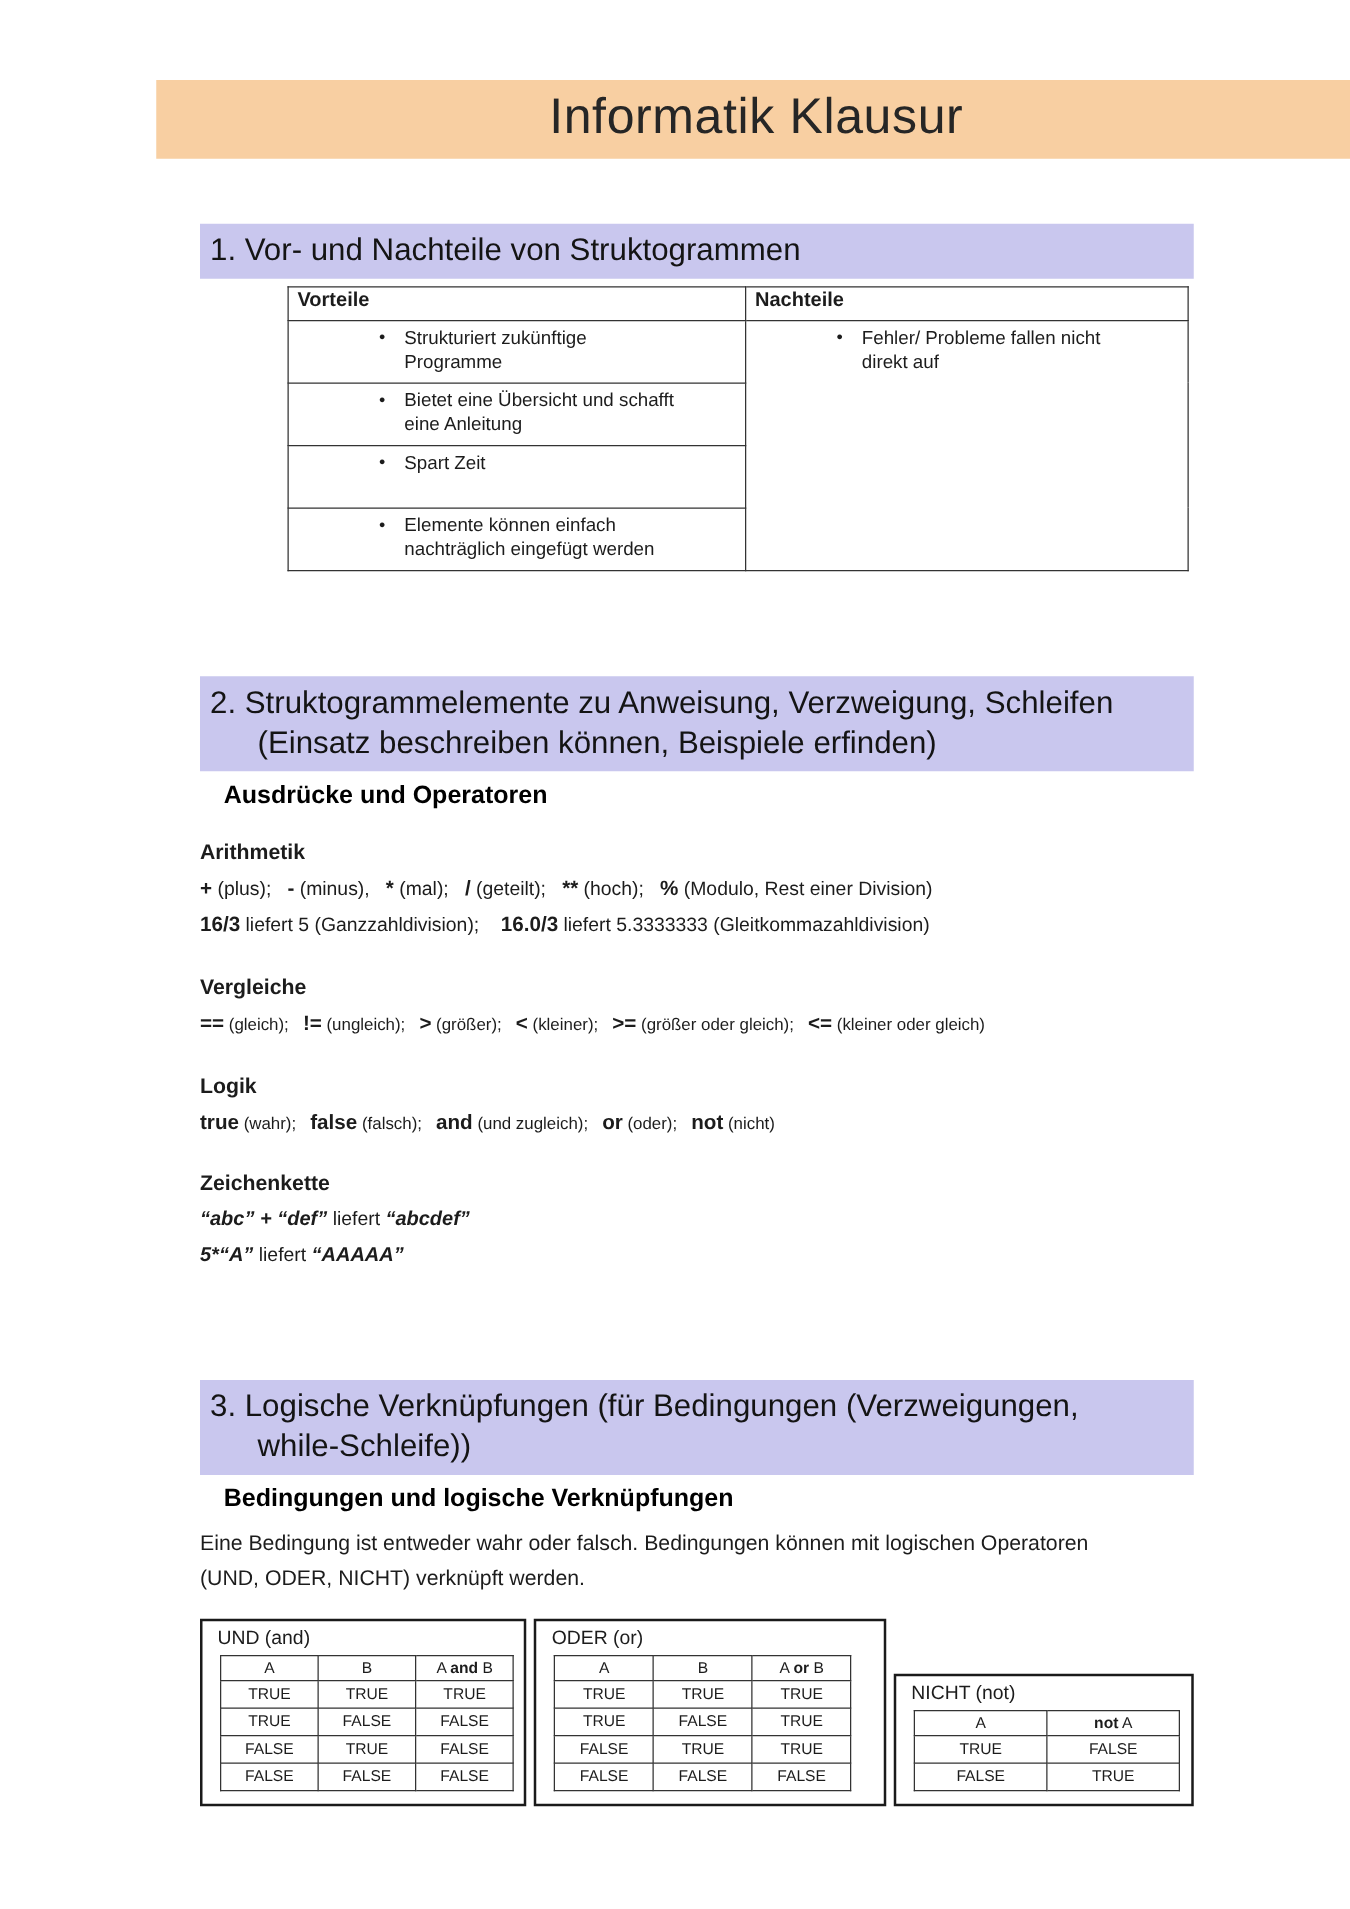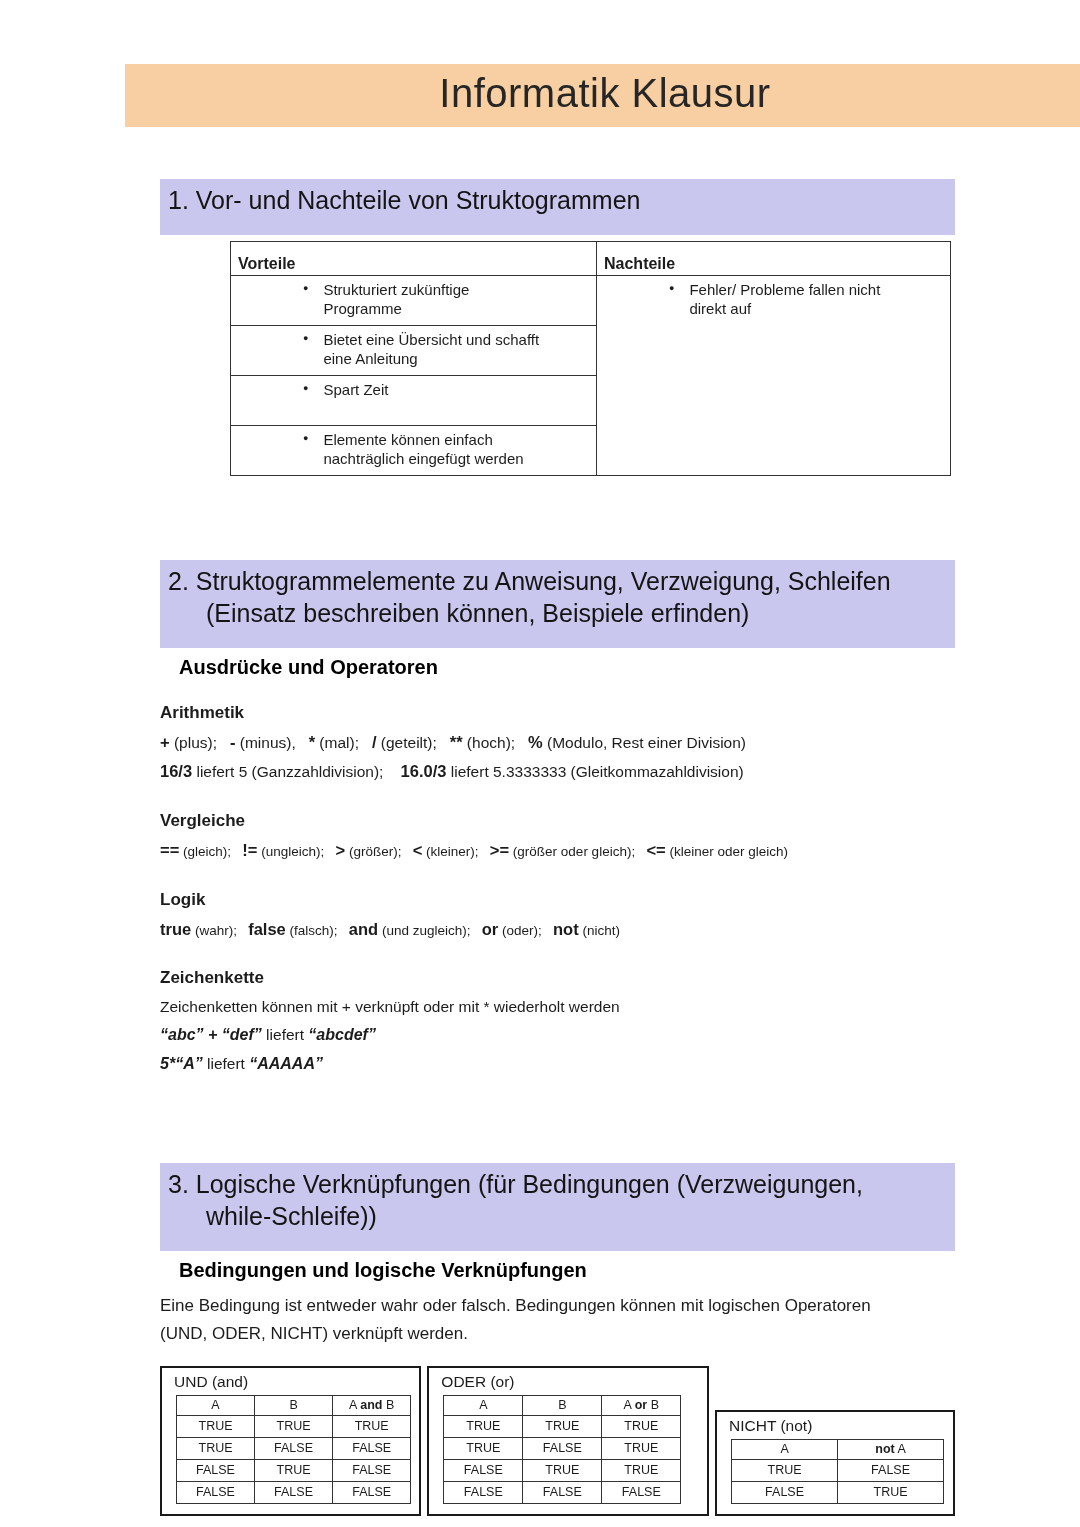--- a/index.html
+++ b/index.html
@@ -13,31 +13,31 @@
     margin:64px 0 0 125px; width:960px;
     background:var(--banner,#f8cfa2);
     padding:7px 0 11px; text-align:center;
   }
   .title { font-size:40px; font-weight:400; color:#262626; letter-spacing:.5px; }
   .content { margin-left:160px; width:795px; }
 
   .sec-heading {
     background:var(--highlight,#c9c7ee);
     font-size:25px; font-weight:400; color:#141414;
-    padding:5px 10px 18px 8px; line-height:1.3; margin-top:84px;
+    padding:5px 10px 6px 8px; line-height:1.3; margin-top:84px;
   }
   .sec-heading.first { margin-top:52px; }
   .hline { display:block; }
   .hline.line2 { padding-left:38px; }
 
   .vn-table { border-collapse:collapse; margin:6px 0 0 70px; width:720px; table-layout:fixed; }
   .vn-table td { border:1px solid #333; vertical-align:top; }
   .vn-col-left { width:366px; }
   .vn-col-right { width:354px; }
-  .vn-th { font-weight:bold; font-size:16px; padding:13px 4px 2px 7px; height:27px; }
+  .vn-th { font-weight:bold; font-size:16px; padding:2px 4px 2px 7px; height:27px; }
   .vn-cell { height:50px; padding:4px 6px; font-size:15px; }
   .bullet-item { display:flex; gap:15px; padding-left:66px; line-height:1.32; }
   .bullet { font-size:9px; padding-top:3px; }
   .bi-text { max-width:218px; }
 
   .subheading { font-size:20px; font-weight:bold; color:#000; margin-top:8px;margin-left:19px; }
   .opgroup { margin-top:24px; }
   .oplabel { font-size:17px; font-weight:bold; margin-bottom:5px; }
   .opline { font-size:15.5px; white-space:pre-wrap; line-height:1.8; }
   .op  { font-weight:bold; font-size:16.5px; }
@@ -144,21 +144,20 @@
       <div class="opline"><span class="op">==</span><span class="sm"> (gleich);   </span><span class="op">!=</span><span class="sm"> (ungleich);   </span><span class="op">&gt;</span><span class="sm"> (größer);   </span><span class="op">&lt;</span><span class="sm"> (kleiner);   </span><span class="op">&gt;=</span><span class="sm"> (größer oder gleich);   </span><span class="op">&lt;=</span><span class="sm"> (kleiner oder gleich)</span></div>
     </div>
 
     <div class="opgroup">
       <div class="oplabel">Logik</div>
       <div class="opline"><span class="op">true</span><span class="sm"> (wahr);   </span><span class="op">false</span><span class="sm"> (falsch);   </span><span class="op">and</span><span class="sm"> (und zugleich);   </span><span class="op">or</span><span class="sm"> (oder);   </span><span class="op">not</span><span class="sm"> (nicht)</span></div>
     </div>
 
     <div class="opgroup">
       <div class="oplabel">Zeichenkette</div>
-      <div class="opline reg">Zeichenketten können mit + verknüpft oder mit * wiederholt werden</div>
       <div class="opline"><span class="bi">“abc” + “def”</span><span class="reg"> liefert </span><span class="bi">“abcdef”</span></div>
       <div class="opline"><span class="bi">5*“A”</span><span class="reg"> liefert </span><span class="bi">“AAAAA”</span></div>
     </div>
 
     <h2 class="sec-heading">
       <span class="hline">3. Logische Verknüpfungen (für Bedingungen (Verzweigungen,</span>
       <span class="hline line2">while-Schleife))</span>
     </h2>
 
     <h3 class="subheading">Bedingungen und logische Verknüpfungen</h3>

